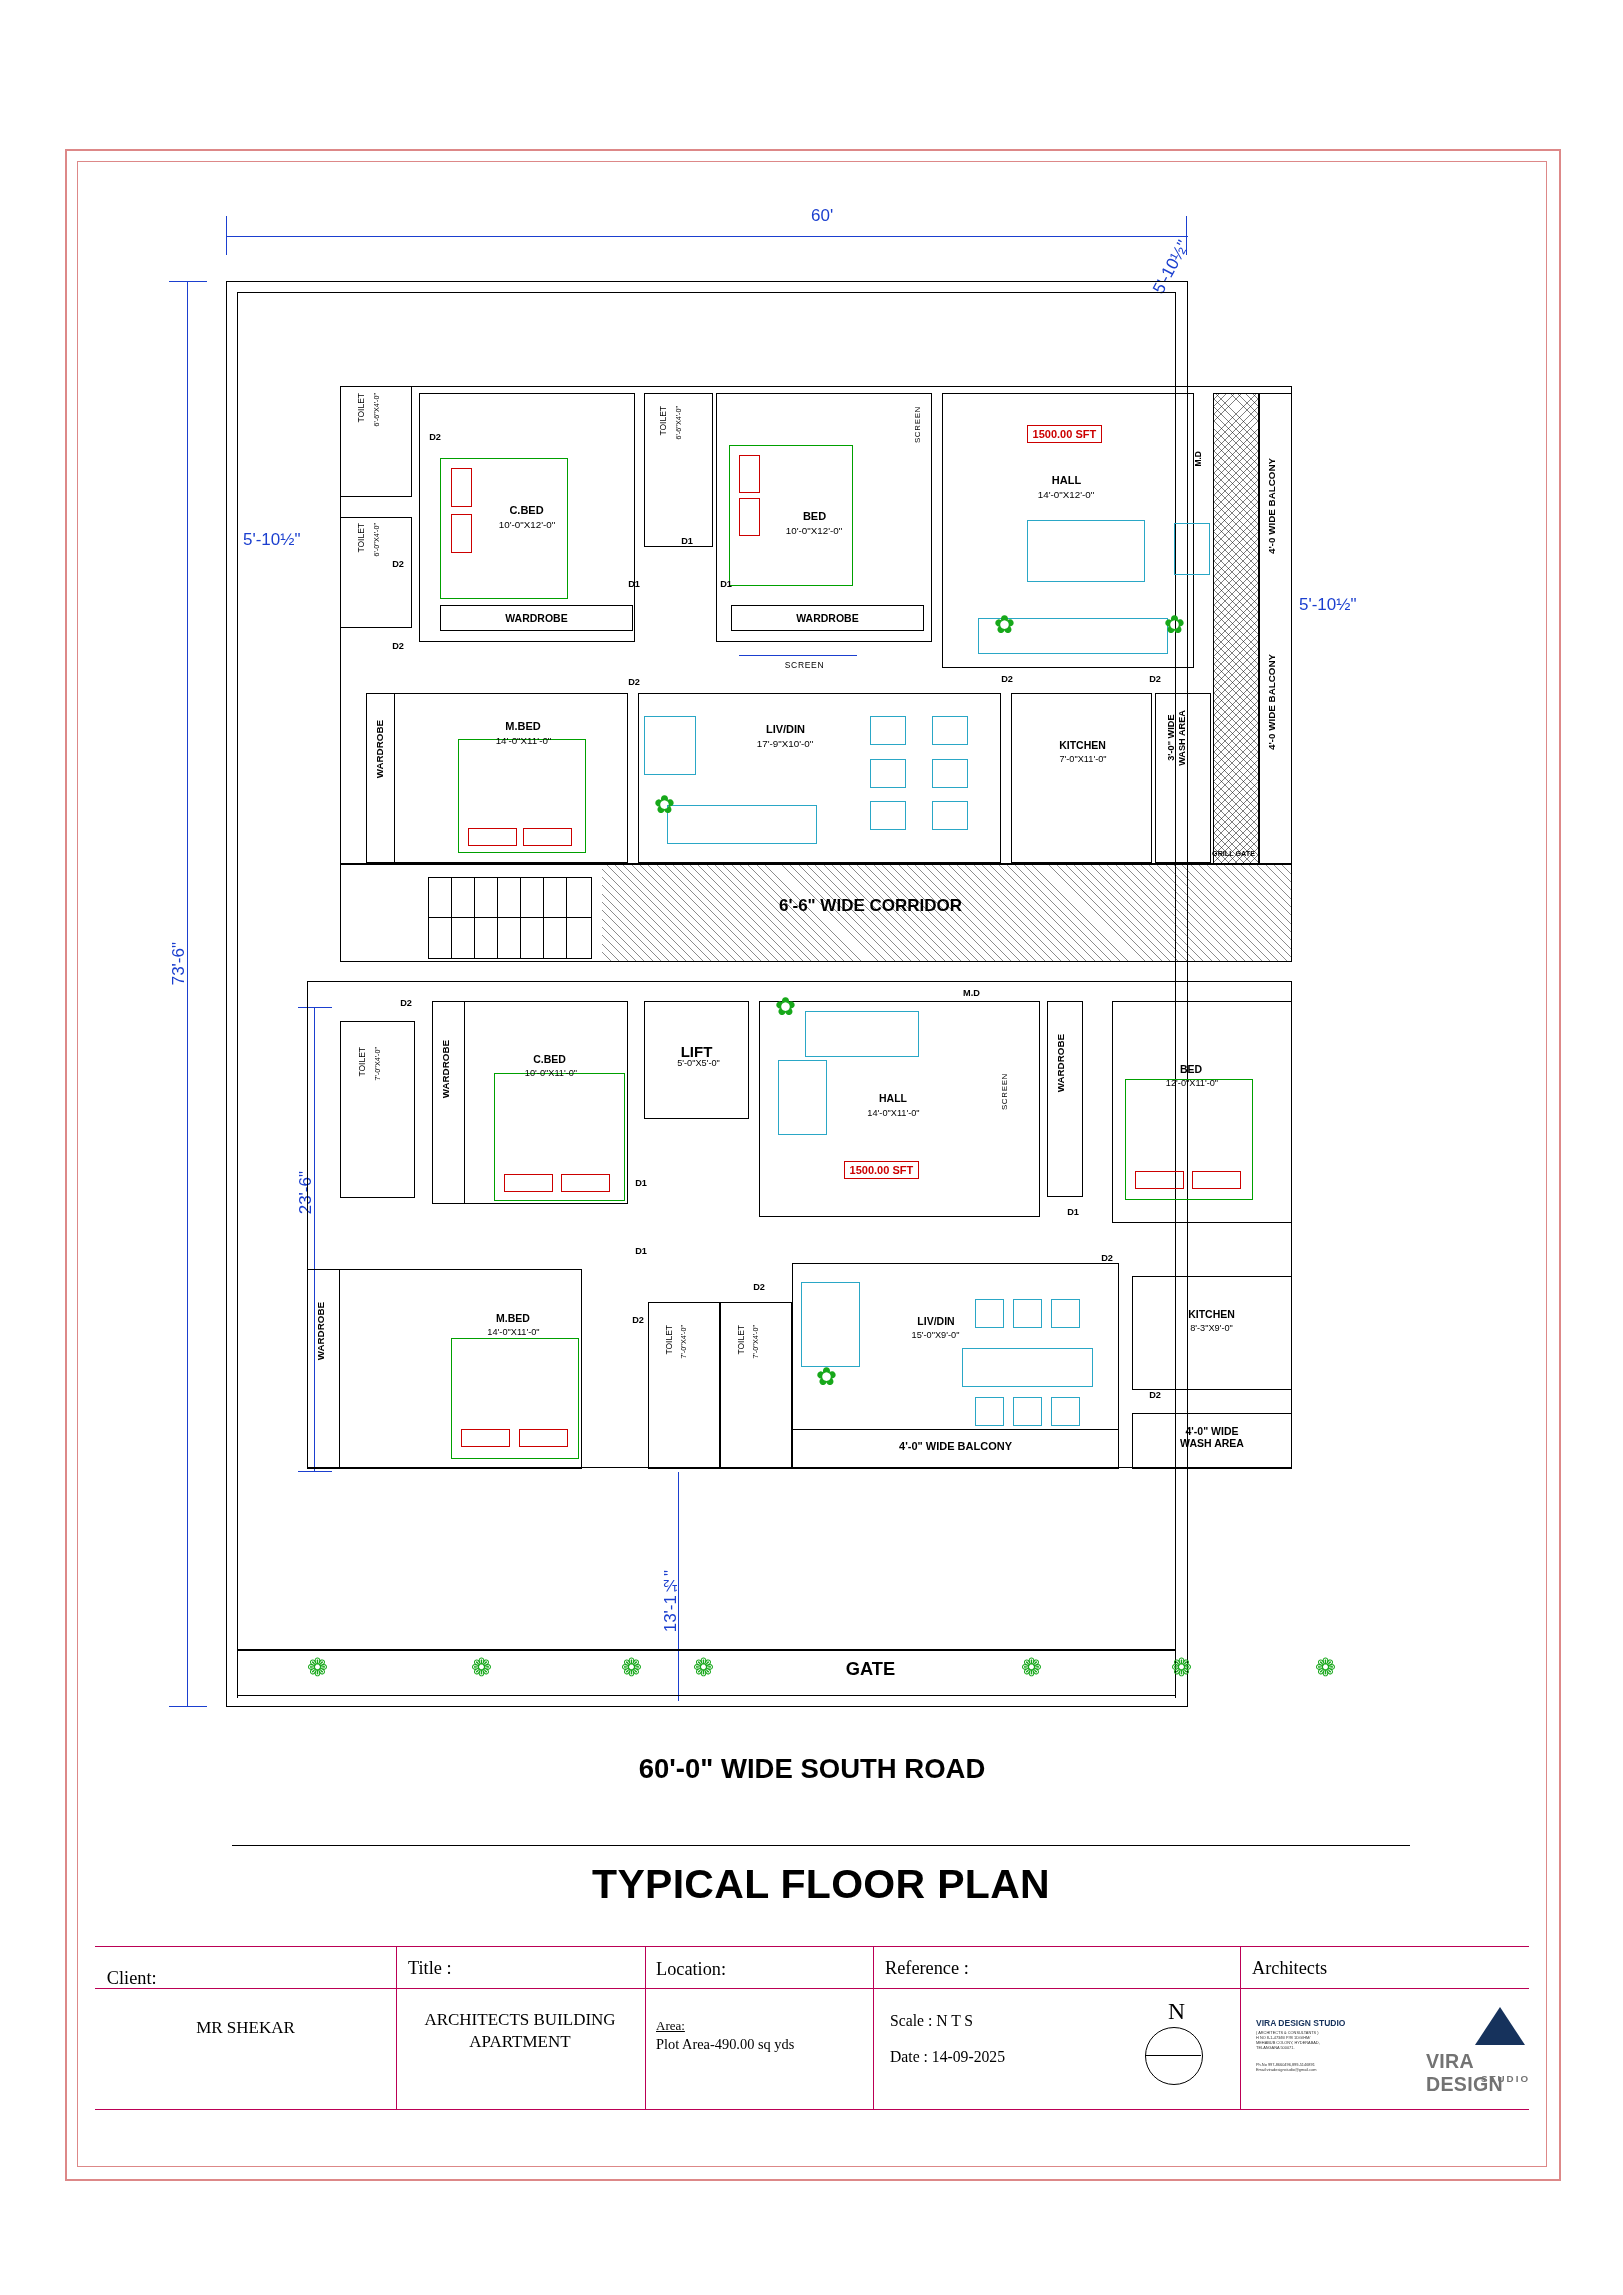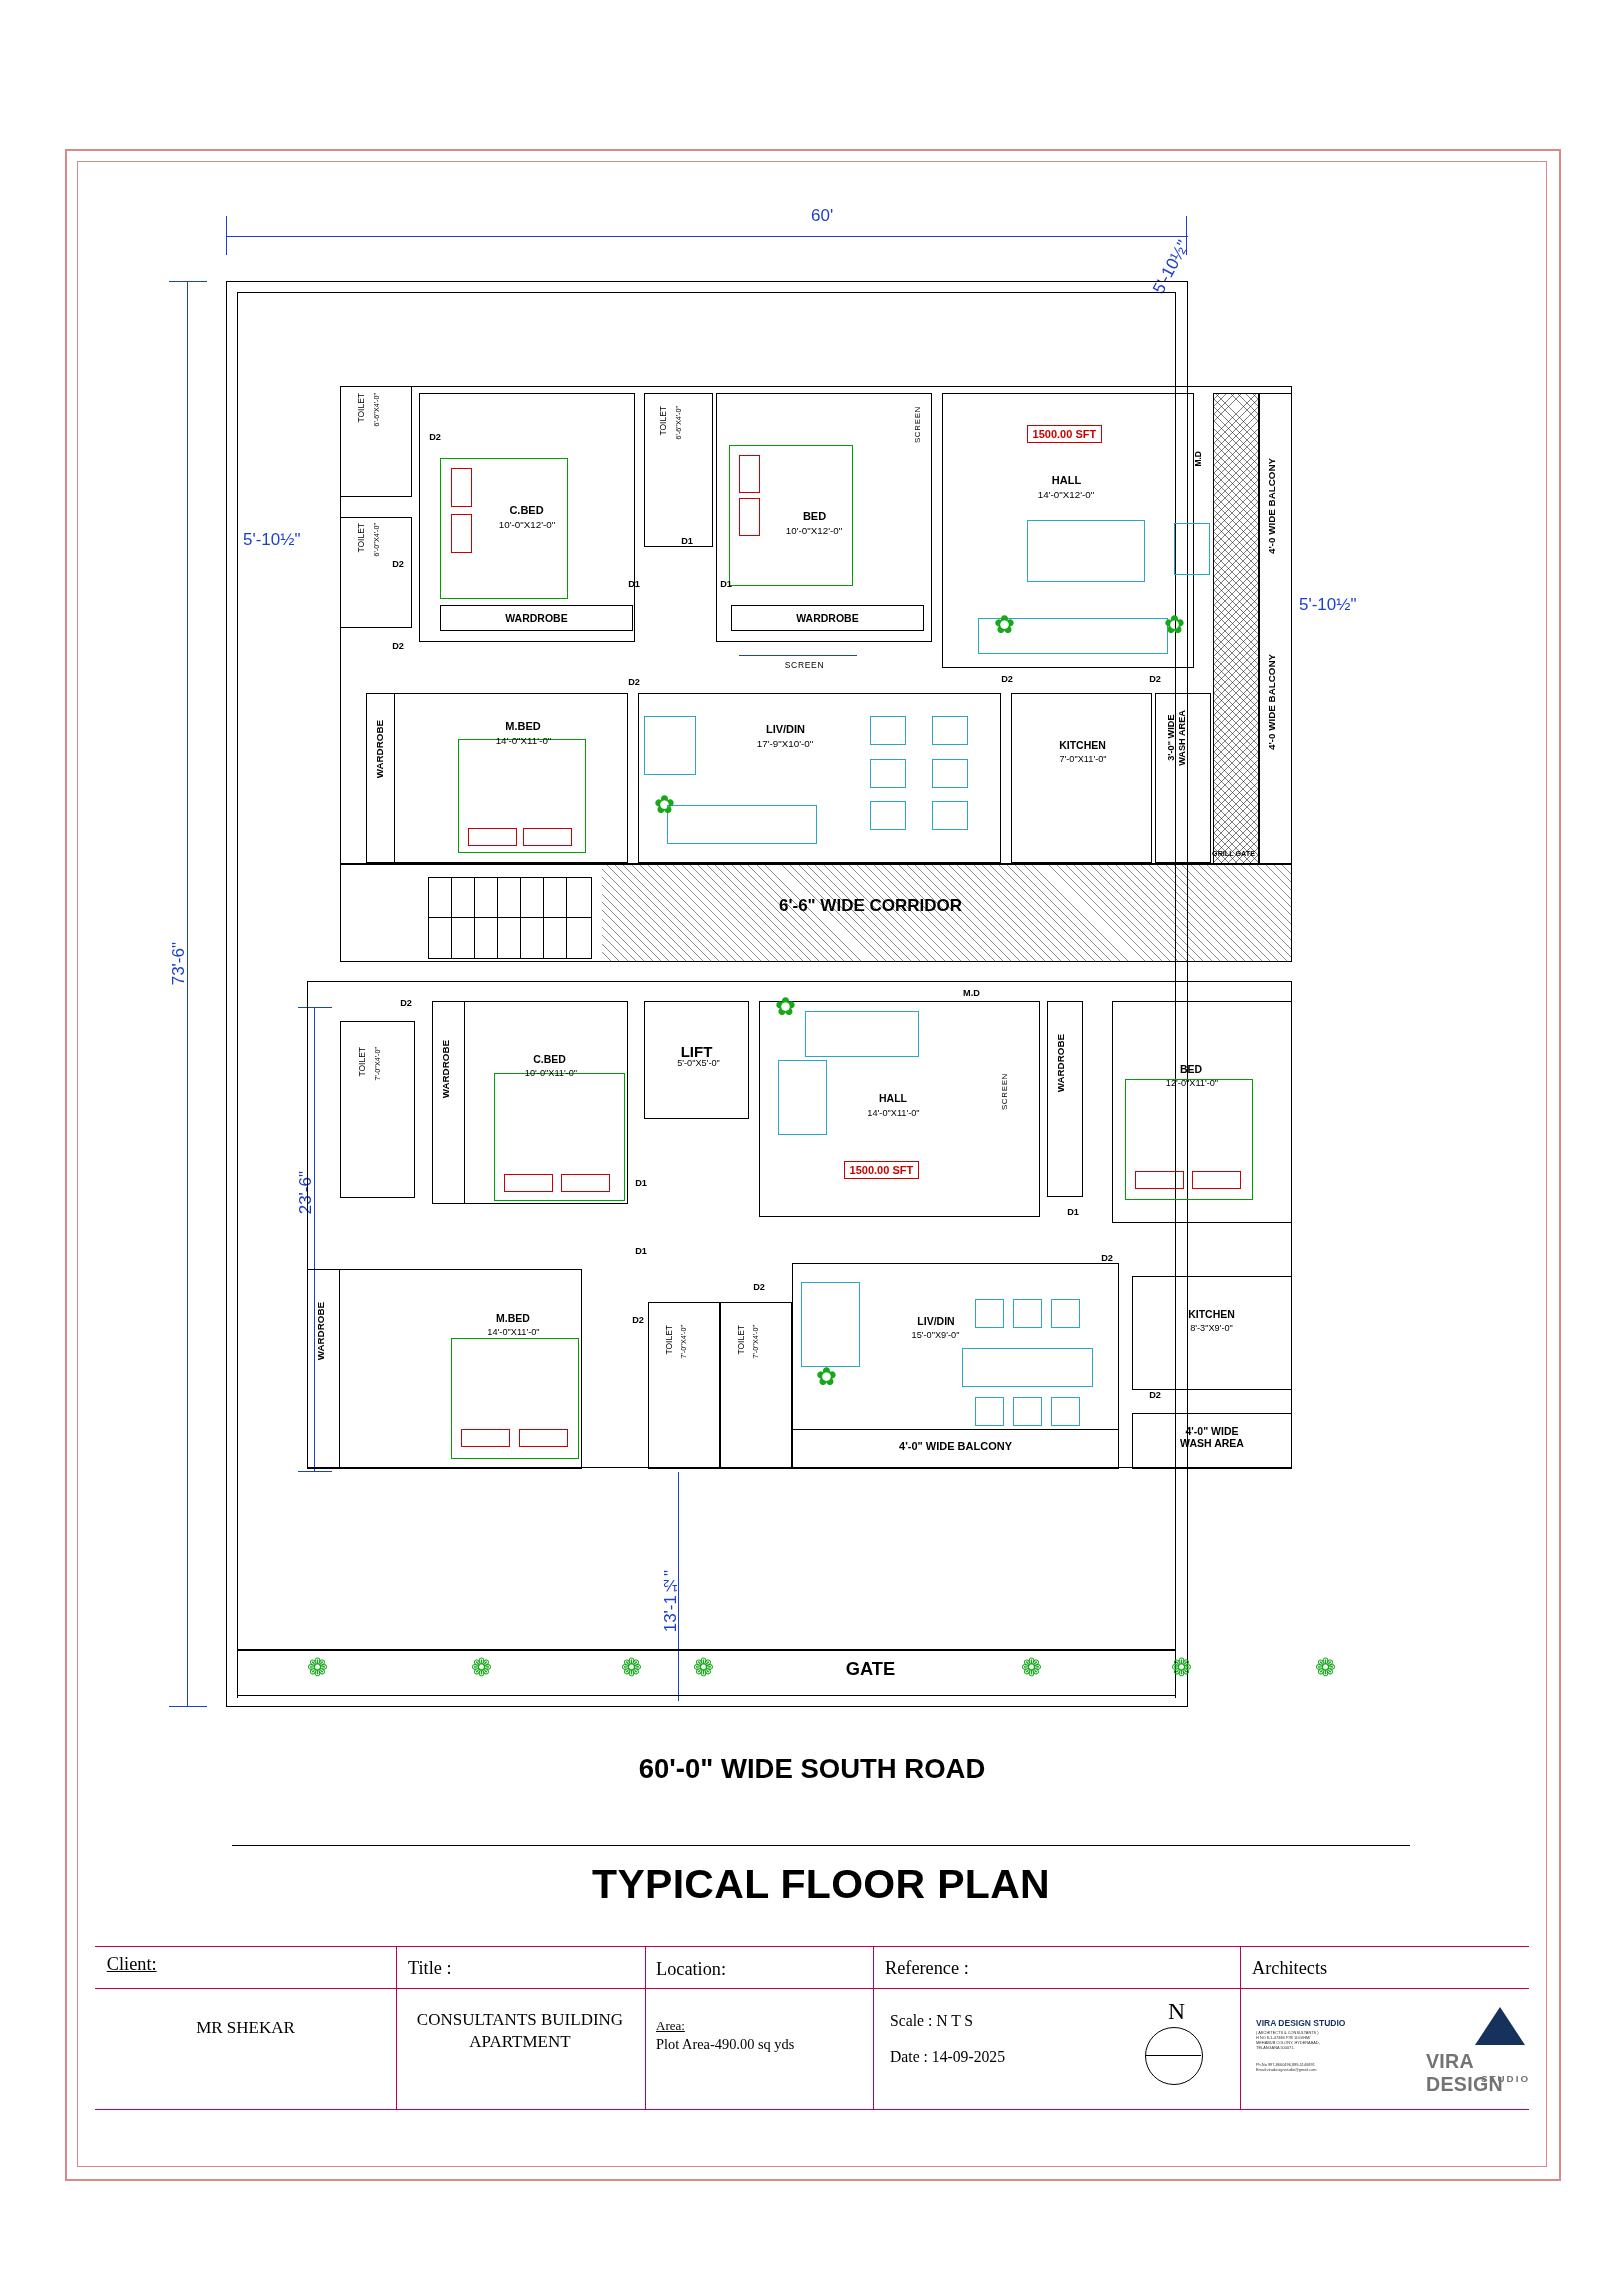--- a/index.html
+++ b/index.html
@@ -292,28 +292,28 @@
   <div class="ruleline" style="left:232px;top:1845px;width:1178px;"></div>
   <div class="plantitle" style="left:9px;top:1861px;">TYPICAL FLOOR PLAN</div>
 
   <div class="tb">
     <div class="hdiv" style="top:41px;"></div>
     <div class="vdiv" style="left:301px;"></div>
     <div class="vdiv" style="left:550px;"></div>
     <div class="vdiv" style="left:778px;"></div>
     <div class="vdiv" style="left:1145px;"></div>
 
-    <div class="hd" style="left:11.8px;top:7px;text-decoration:underline;">Client:</div>
+    <div class="hd" style="left:11.8px;top:21px;">Client:</div>
     <div class="hd" style="left:313px;top:10.5px;">Title :</div>
     <div class="hd" style="left:561px;top:12px;">Location:</div>
     <div class="hd" style="left:790px;top:10.5px;">Reference  :</div>
     <div class="hd" style="left:1157px;top:10.5px;">Architects</div>
 
     <div class="vl" style="left:0;top:71px;width:301px;">MR SHEKAR</div>
-    <div class="vl" style="left:302px;top:62px;width:246px;line-height:1.3;">CONSULTANTS BUILDING
+    <div class="vl" style="left:302px;top:62px;width:246px;line-height:1.3;">ARCHITECTS BUILDING
 APARTMENT</div>
 
     <div style="position:absolute;left:561px;top:71px;font-size:13px;font-family:'Liberation Serif',serif;text-decoration:underline;">Area:</div>
     <div style="position:absolute;left:561px;top:89px;font-size:14.4px;font-family:'Liberation Serif',serif;">Plot Area-490.00 sq yds</div>
 
     <div style="position:absolute;left:795px;top:65px;font-size:15.7px;font-family:'Liberation Serif',serif;">Scale     :   N T S</div>
     <div style="position:absolute;left:795px;top:101px;font-size:15.7px;font-family:'Liberation Serif',serif;">Date       :  14-09-2025</div>
 
     <div style="position:absolute;left:1073px;top:51px;font-size:23.6px;font-family:'Liberation Serif',serif;">N</div>
     <div class="compass" style="left:1050px;top:80px;width:56px;height:56px;"></div>

